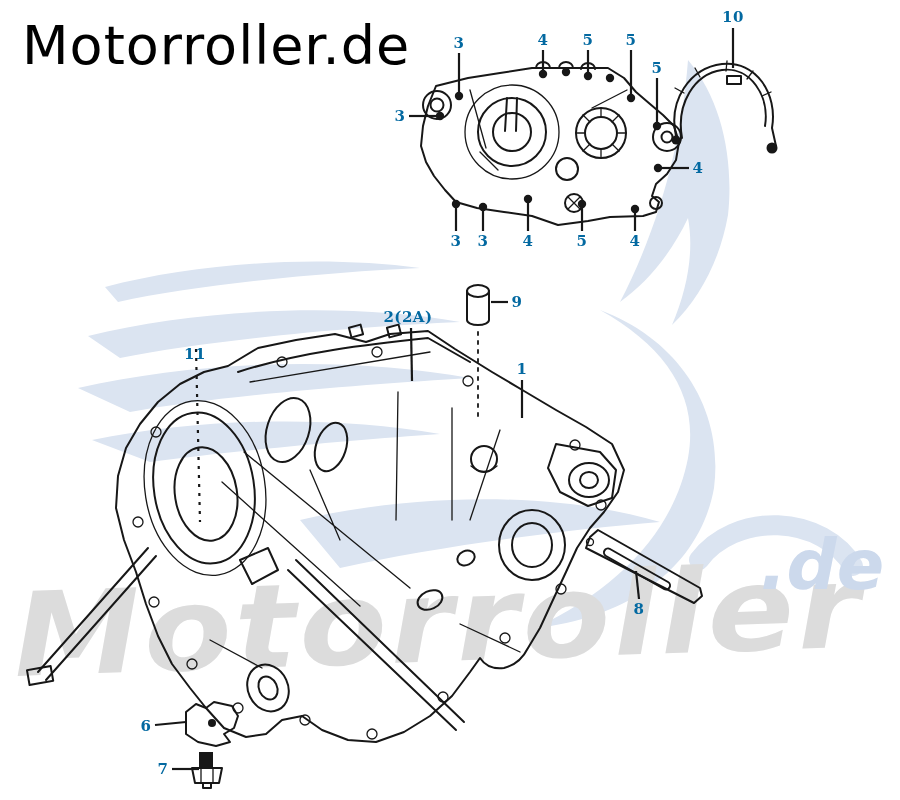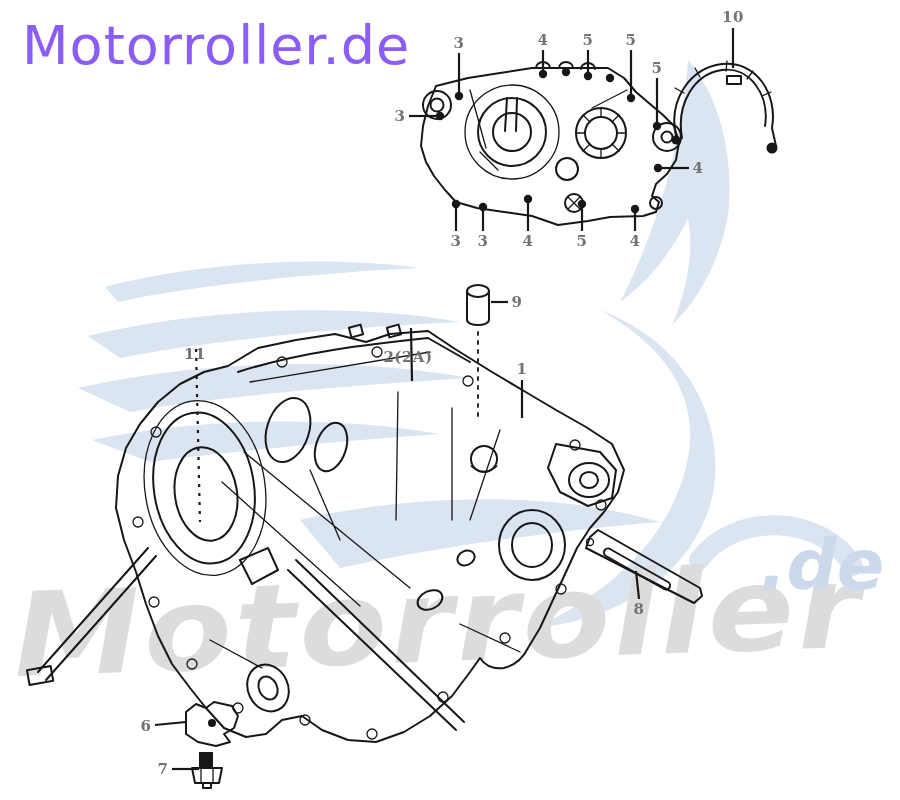--- a/index.html
+++ b/index.html
@@ -1,34 +1,34 @@
 <!DOCTYPE html>
 <html><head>
 <meta charset="utf-8">
 <style>
   html,body{margin:0;padding:0;background:#ffffff;}
   .stage{position:relative;width:900px;height:800px;background:#fff;overflow:hidden;
          font-family:"DejaVu Sans",sans-serif;}
   .layer{position:absolute;left:0;top:0;}
   .logo{position:absolute;left:22px;top:14px;font-size:54px;font-weight:400;
-        color:#8b5cf6;letter-spacing:1px;z-index:2;white-space:nowrap;
+        color:#000000;letter-spacing:1px;z-index:2;white-space:nowrap;
         font-family:"DejaVu Sans",sans-serif;}
   .wm-text{position:absolute;left:16px;top:568px;font-size:116px;font-weight:bold;
         font-style:italic;color:#dcdcdc;letter-spacing:3px;white-space:nowrap;
         transform:rotate(-2deg) scaleX(1.10);transform-origin:left bottom;z-index:2;
         font-family:"DejaVu Sans",sans-serif;}
   .wm-de{position:absolute;left:760px;top:524px;font-size:70px;font-weight:bold;
         font-style:italic;color:#ccd9ec;z-index:2;white-space:nowrap;
         font-family:"DejaVu Sans",sans-serif;}
   #watermark{z-index:1;}
   #art{z-index:3;}
   #leaders{z-index:4;}
   #callout-layer{position:absolute;left:0;top:0;width:900px;height:800px;z-index:5;pointer-events:none;}
   .callout{position:absolute;transform:translate(-50%,-50%);
-        font:bold 15px "DejaVu Serif",serif;color:#737373;letter-spacing:0.5px;white-space:nowrap;}
+        font:bold 15px "DejaVu Serif",serif;color:#0369a1;letter-spacing:0.5px;white-space:nowrap;}
   
   #art path,#art circle,#art ellipse,#art line,#art rect{
         fill:none;stroke:#171717;stroke-width:2;stroke-linejoin:round;stroke-linecap:round;}
   #art .dot{fill:#171717;stroke:none;}
   #art .thin{stroke-width:1.3;}
   #art .dashed{stroke-dasharray:3 6;stroke-width:1.8;}
   #watermark path,#watermark ellipse{fill:#dbe4f1;stroke:none;}
   #watermark .arc{fill:none;stroke:#dbe4f1;stroke-width:20;stroke-linecap:round;}
 </style>
 </head>
@@ -208,21 +208,21 @@
       <span class="callout" style="left: 657px; top: 68px;">5</span>
       <span class="callout" style="left: 733px; top: 17px;">10</span>
       <span class="callout" style="left: 400px; top: 116px;">3</span>
       <span class="callout" style="left: 698px; top: 168px;">4</span>
       <span class="callout" style="left: 456px; top: 241px;">3</span>
       <span class="callout" style="left: 483px; top: 241px;">3</span>
       <span class="callout" style="left: 528px; top: 241px;">4</span>
       <span class="callout" style="left: 582px; top: 241px;">5</span>
       <span class="callout" style="left: 635px; top: 241px;">4</span>
       <span class="callout" style="left: 195px; top: 338px; margin-top: 16px;">11</span>
-      <span class="callout" style="left: 408px; top: 317px; margin-top: 40px;">2(2A)</span>
+      <span class="callout" style="left: 408px; top: 317px;">2(2A)</span>
       <span class="callout" style="left: 517px; top: 302px;">9</span>
       <span class="callout" style="left: 522px; top: 369px;">1</span>
       <span class="callout" style="left: 146px; top: 726px;">6</span>
       <span class="callout" style="left: 163px; top: 769px;">7</span>
       <span class="callout" style="left: 639px; top: 609px;">8</span>
     </div>
 
 </div>
 
 </body></html>

